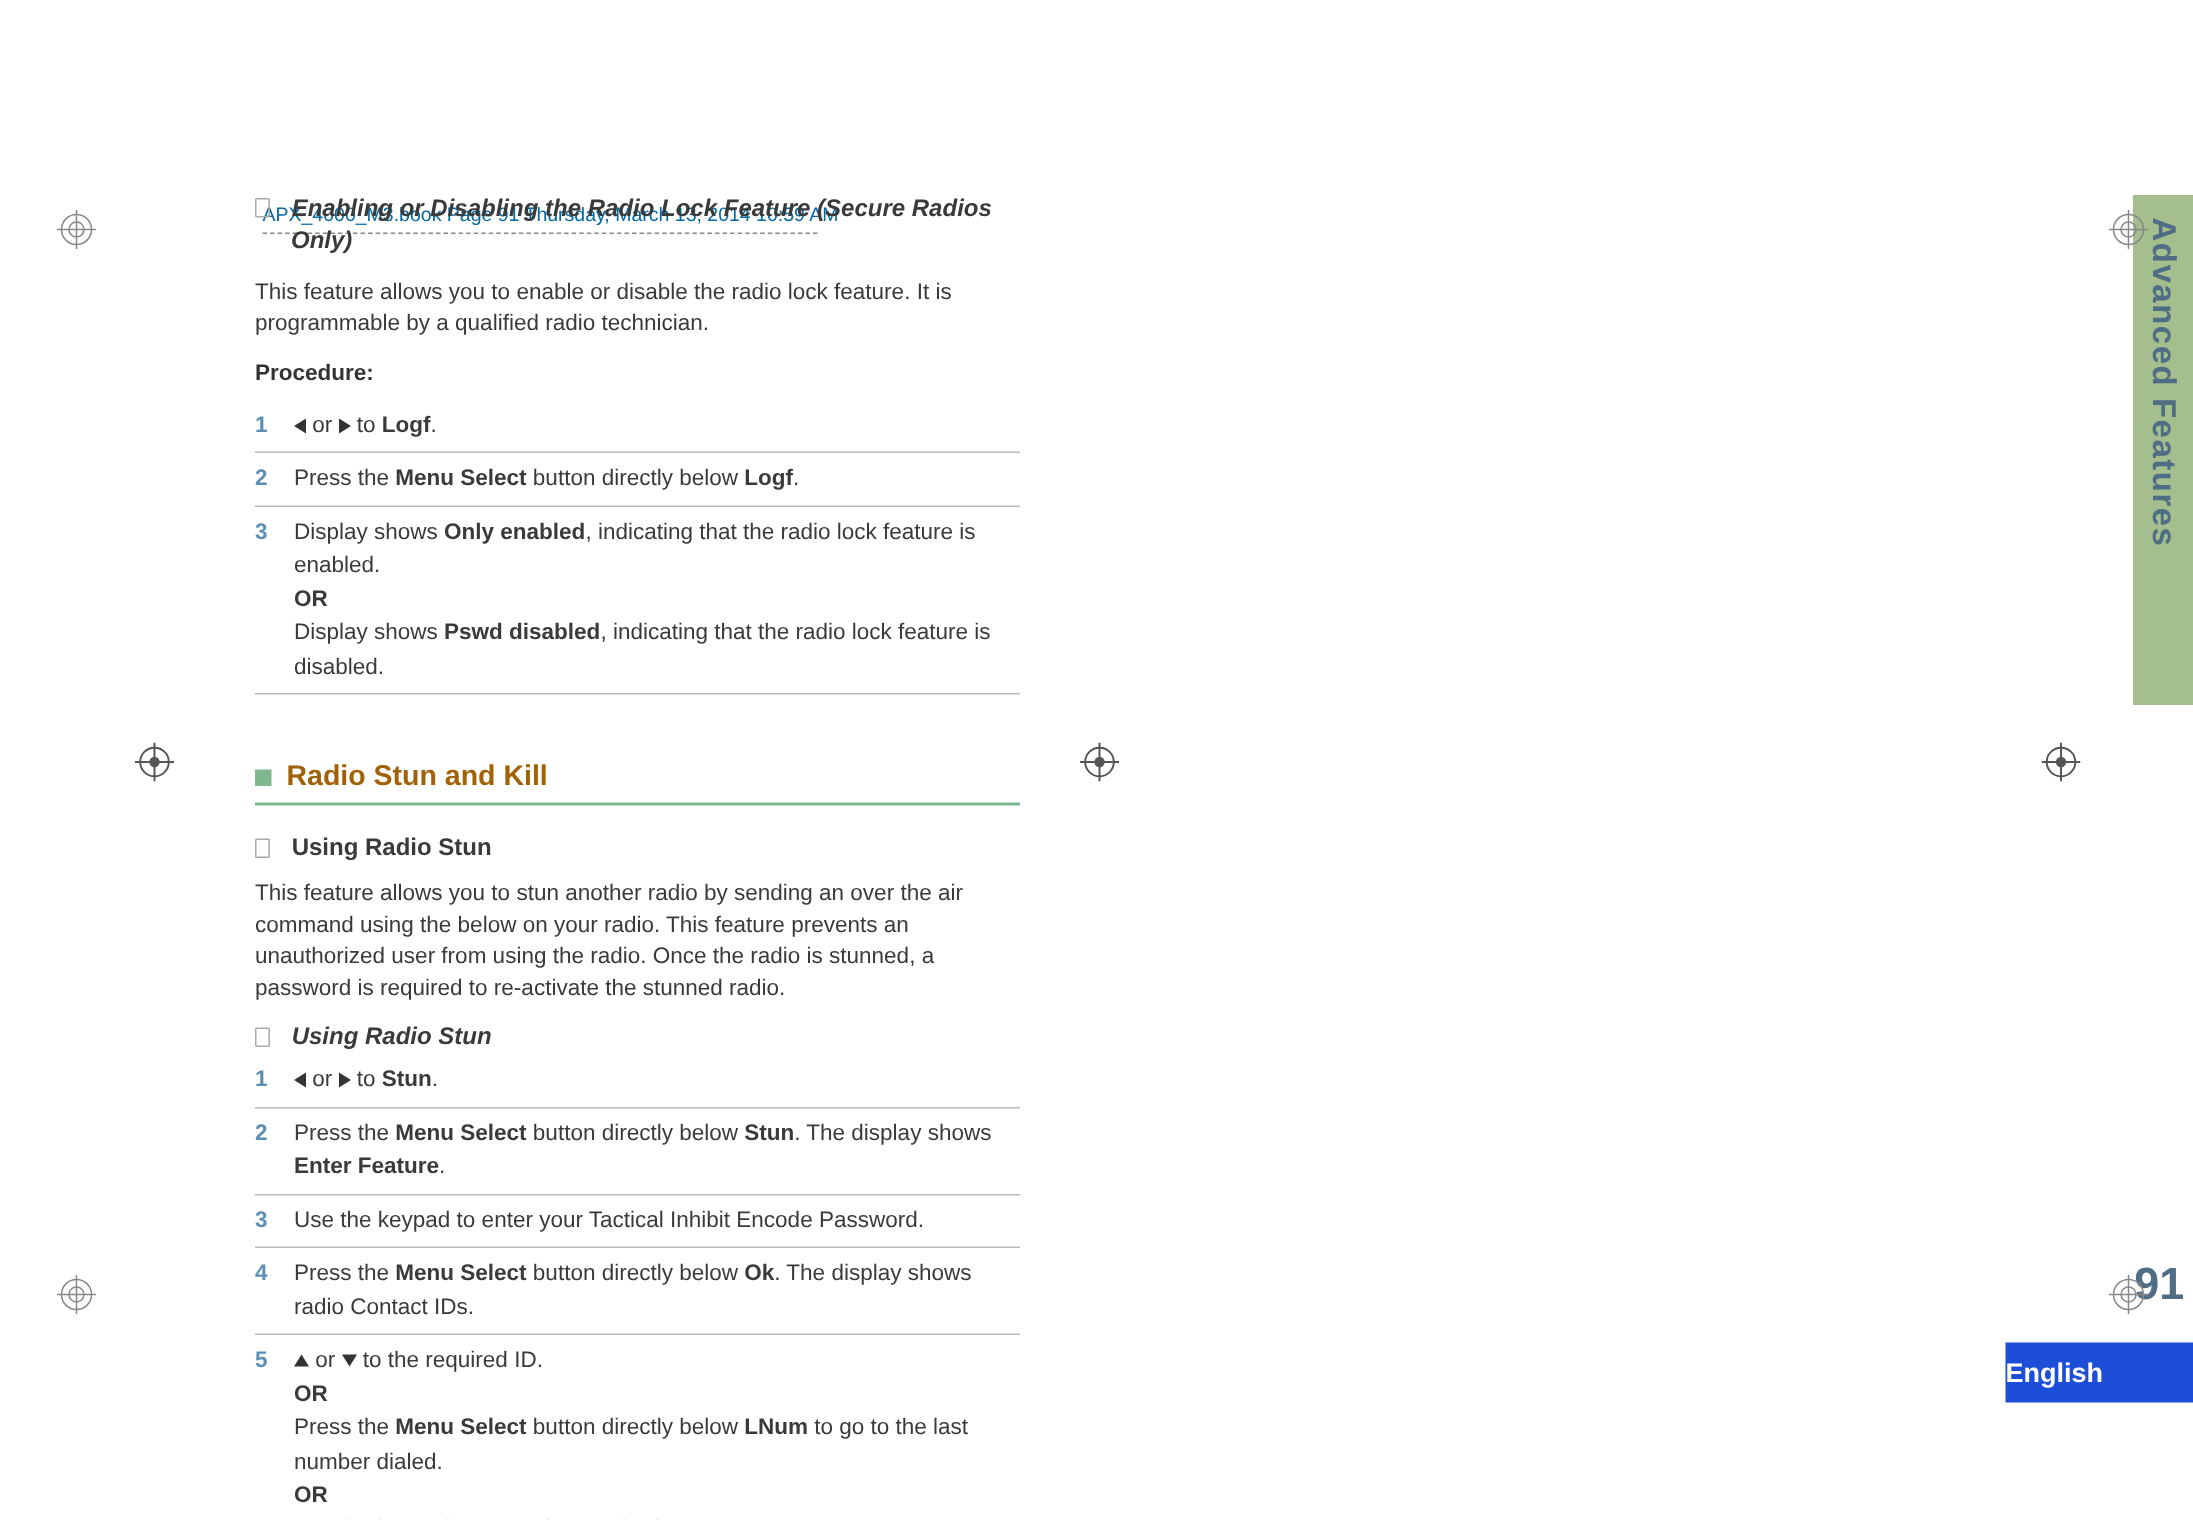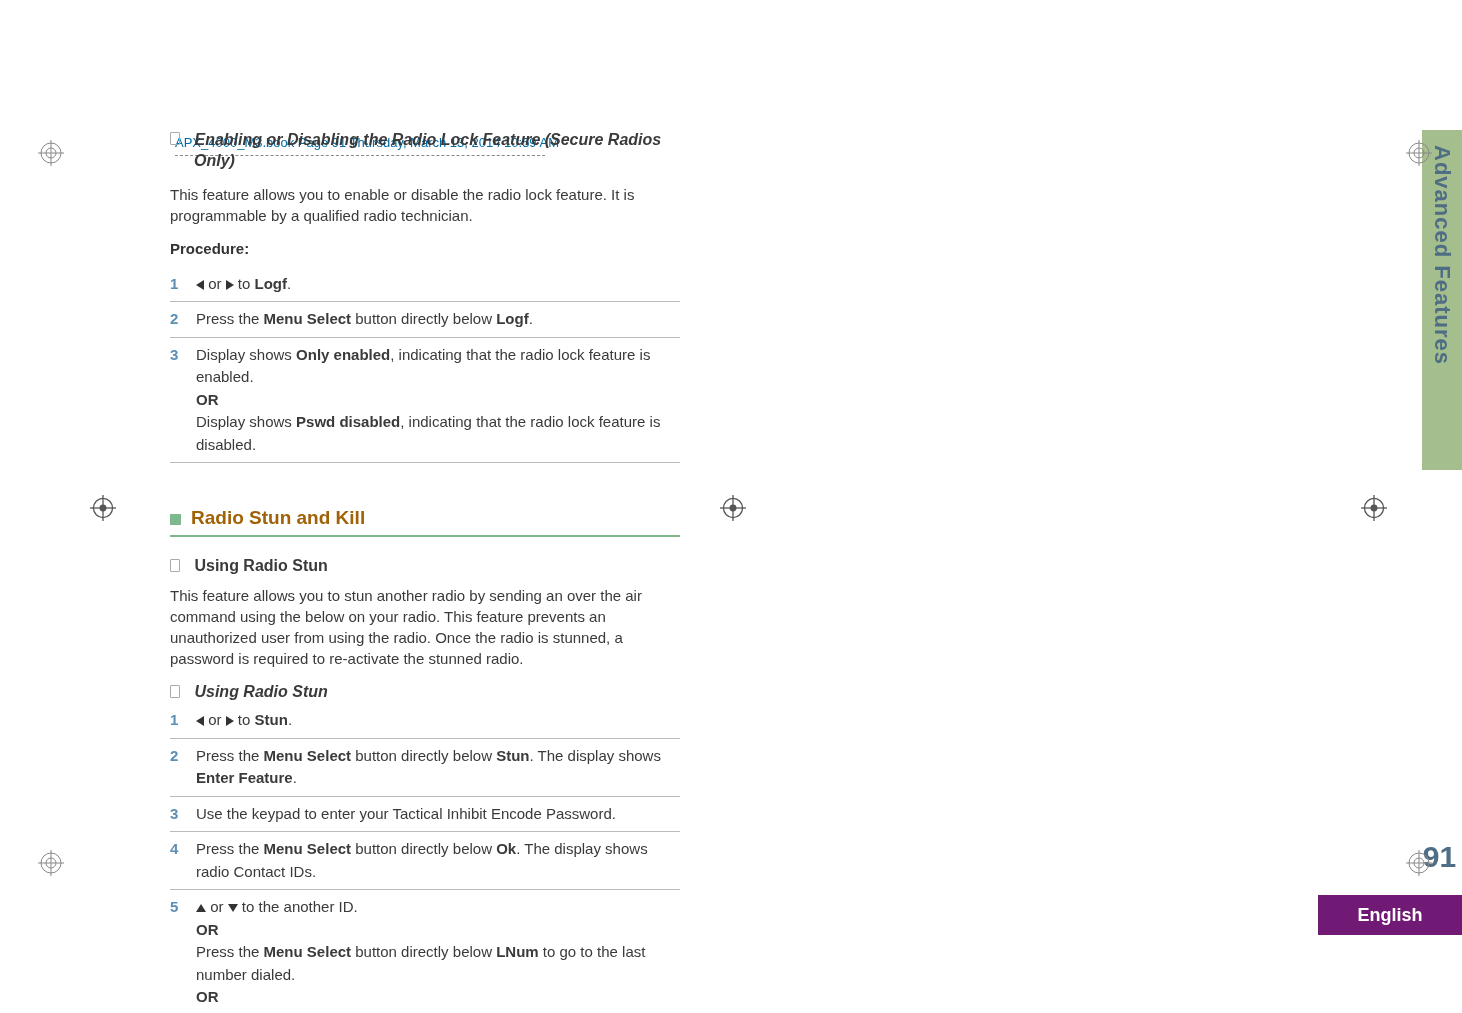--- a/index.html
+++ b/index.html
@@ -163,24 +163,23 @@
     }
     .page-num {
       font-size: 30px;
       font-weight: bold;
       color: #4f6d84;
     }
     .lang-box {
       position: absolute;
       right: 0;
       top: 895px;
-      width: 144px;
+      width: 125px;
       height: 40px;
-      background: #701a75;
-      text-align: center;
+      background: #1d4ed8;
     }
     .lang-text {
       font-size: 18px;
       font-weight: bold;
       color: #fff;
       line-height: 40px;
     }
     .registration {
       position: absolute;
       width: 26px;
@@ -301,21 +300,21 @@
           <span class="display-text">Ok</span><span>. The display shows radio Contact IDs.</span>
         </div>
       </div>
 
       <div class="step" style="border-bottom:none;">
         <div class="step-num">5</div>
         <div class="step-body">
           <span class="arrow-up"></span>
           <span> or </span>
           <span class="arrow-down"></span>
-          <span> to the another ID.</span><br>
+          <span> to the required ID.</span><br>
           <span class="or-text">OR</span><br>
           <span>Press the </span>
           <span class="bold-ui">Menu Select</span>
           <span> button directly below </span>
           <span class="display-text">LNum</span>
           <span> to go to the last number dialed.</span><br>
           <span class="or-text">OR</span><br>
           <span>Use the keypad to enter the required ID.</span><br>
           <span class="or-text">OR</span>
         </div>

